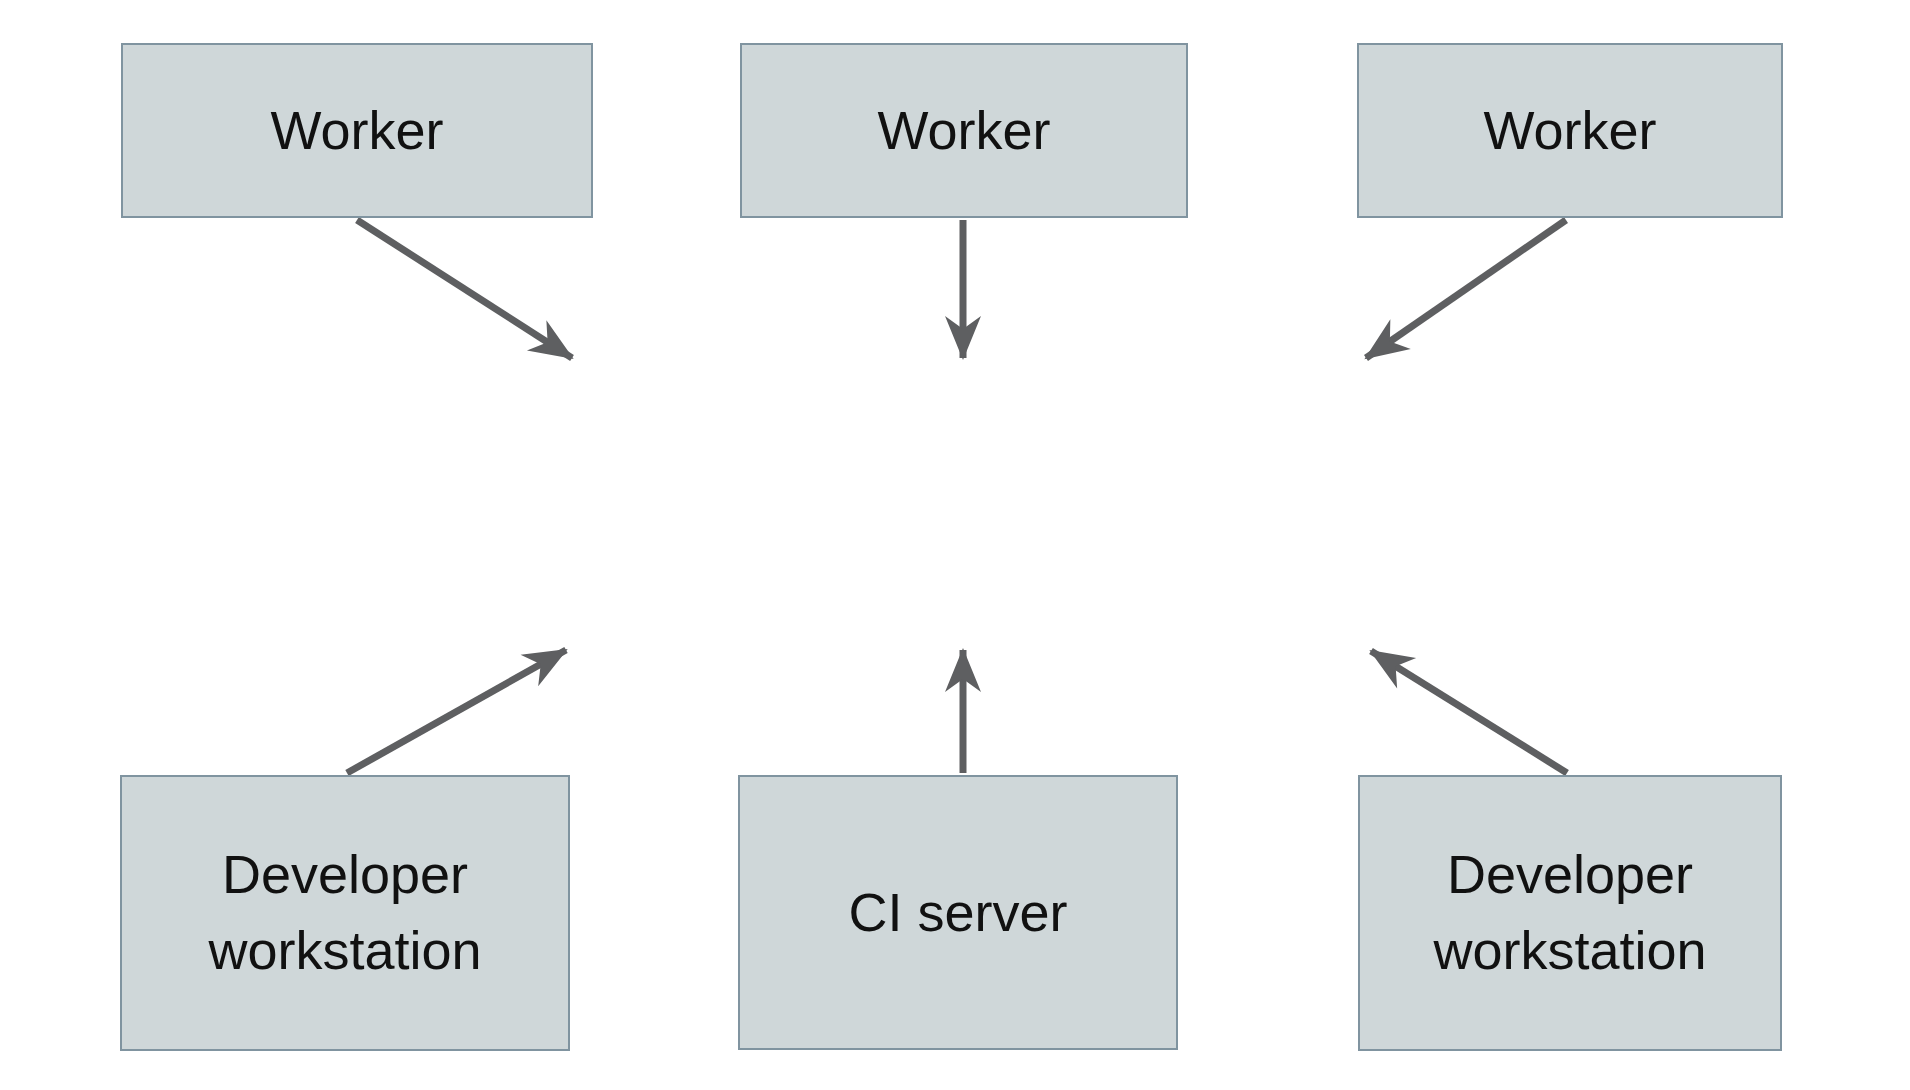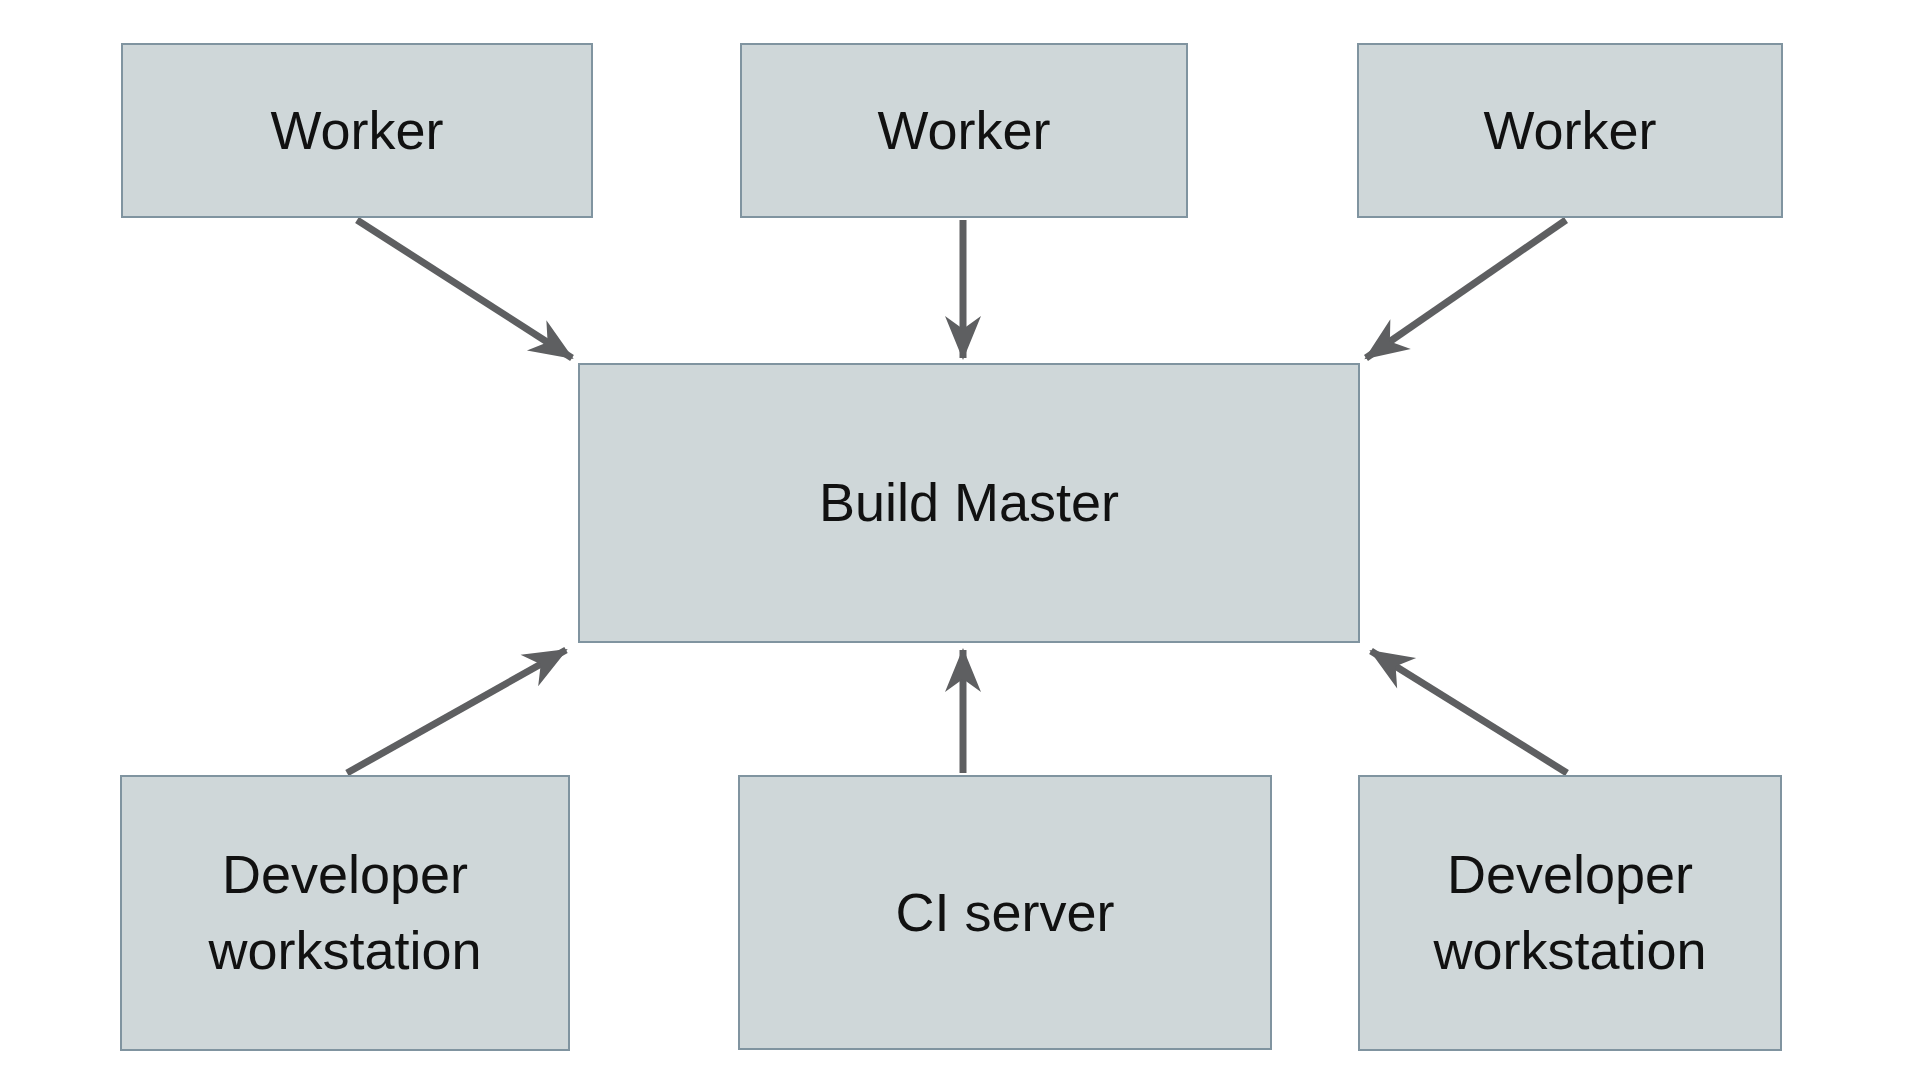--- a/index.html
+++ b/index.html
@@ -59,25 +59,22 @@
 
 <div class="node" style="left: 121px; top: 43px; width: 472px; height: 175px; background: rgb(207, 215, 217); border: 2px solid rgb(128, 148, 160);">
       <span class="node-label" style="color: rgb(17, 17, 17);">Worker</span>
     </div>
     <div class="node" style="left: 740px; top: 43px; width: 448px; height: 175px; background: rgb(207, 215, 217); border: 2px solid rgb(128, 148, 160);">
       <span class="node-label" style="color: rgb(17, 17, 17);">Worker</span>
     </div>
     <div class="node" style="left: 1357px; top: 43px; width: 426px; height: 175px; background: rgb(207, 215, 217); border: 2px solid rgb(128, 148, 160);">
       <span class="node-label" style="color: rgb(17, 17, 17);">Worker</span>
     </div>
-    <div class="node" style="left: 578px; top: 363px; width: 782px; height: 280px; background: rgb(207, 215, 217); border: 2px solid rgb(128, 148, 160);">
-      <span class="node-label" style="color: rgb(17, 17, 17);">Build Master</span>
-    </div>
     <div class="node" style="left: 120px; top: 775px; width: 450px; height: 276px; background: rgb(207, 215, 217); border: 2px solid rgb(128, 148, 160);">
       <span class="node-label" style="color: rgb(17, 17, 17);">Developer workstation</span>
     </div>
-    <div class="node" style="left: 738px; top: 775px; width: 534px; height: 275px; background: rgb(207, 215, 217); border: 2px solid rgb(128, 148, 160);">
+    <div class="node" style="left: 738px; top: 775px; width: 440px; height: 275px; background: rgb(207, 215, 217); border: 2px solid rgb(128, 148, 160);">
       <span class="node-label" style="color: rgb(17, 17, 17);">CI server</span>
     </div>
     <div class="node" style="left: 1358px; top: 775px; width: 424px; height: 276px; background: rgb(207, 215, 217); border: 2px solid rgb(128, 148, 160);">
       <span class="node-label" style="color: rgb(17, 17, 17);">Developer workstation</span>
     </div>
   </div>
 
 </body></html>

